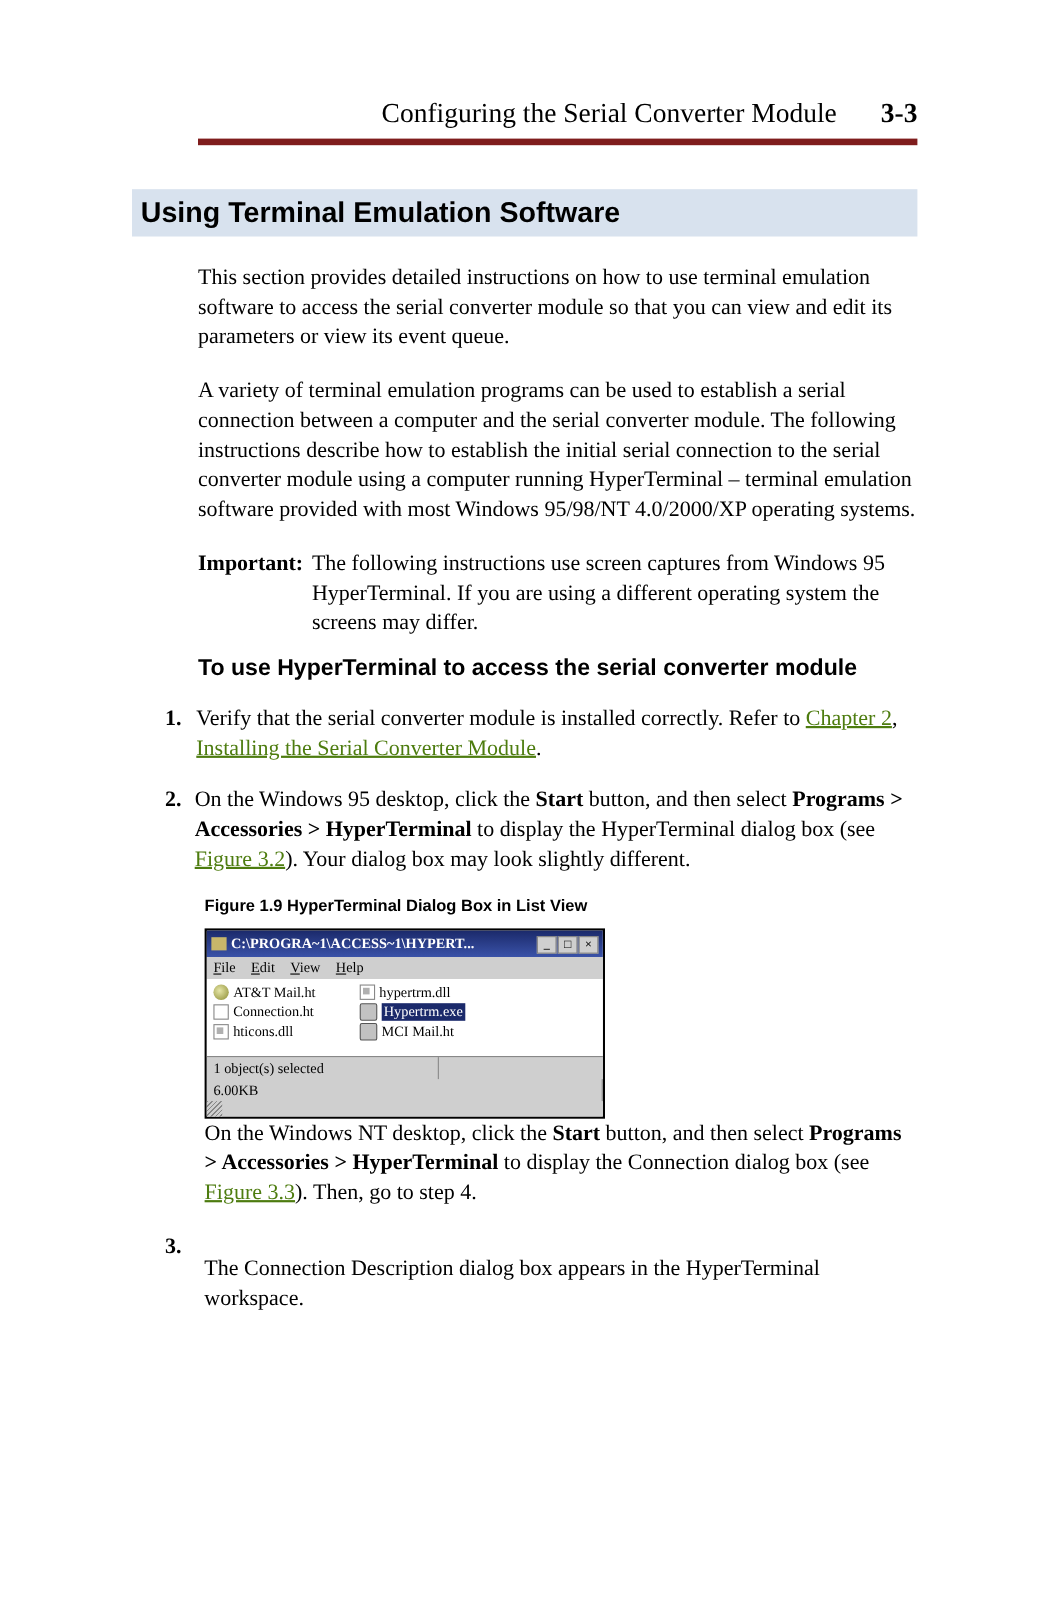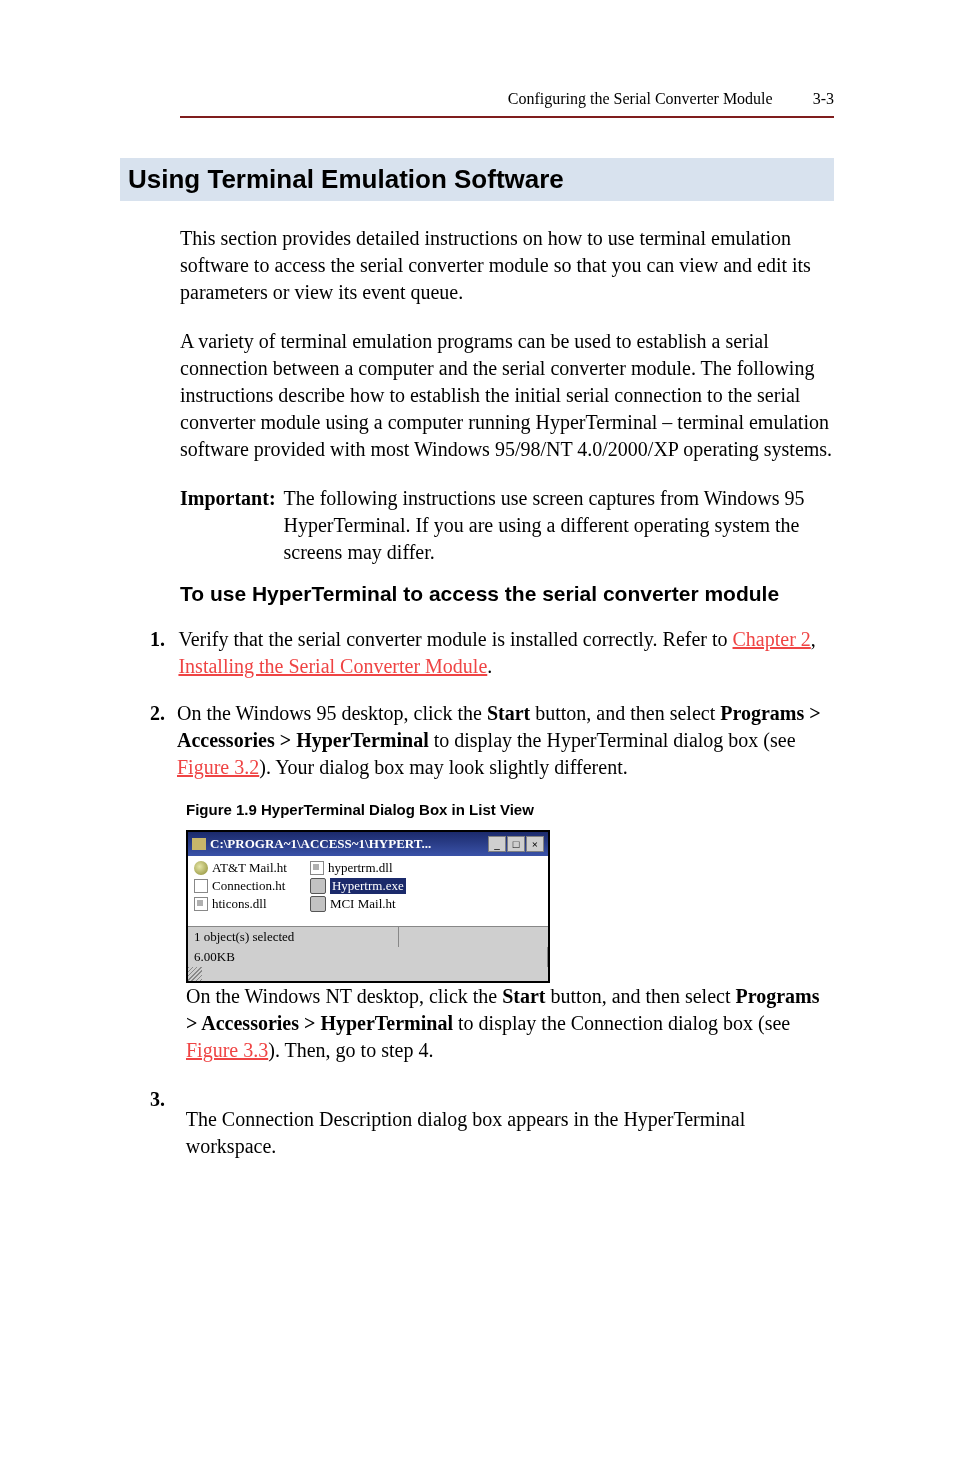--- a/index.html
+++ b/index.html
@@ -11,26 +11,26 @@
   }
   .page {
     padding: 90px 120px 80px 180px;
     box-sizing: border-box;
   }
   .hdr-line {
     display: flex;
     justify-content: flex-end;
     align-items: baseline;
     gap: 40px;
-    font-size: 16px;
+    font-size: 25px;
     padding-bottom: 8px;
-    border-bottom: 2px solid #7f1d1d;
+    border-bottom: 6px solid #7f1d1d;
     margin-bottom: 40px;
   }
-  .hdr-num { font-weight: normal; }
+  .hdr-num { font-weight: bold; }
   .h1 {
     font-family: Arial, Helvetica, sans-serif;
     font-weight: bold;
     font-size: 26px;
     background: #d8e2ee;
     padding: 6px 8px 6px 8px;
     margin-left: -60px;
     margin-bottom: 24px;
   }
   .para {
@@ -54,21 +54,21 @@
   }
   .step-row {
     display: flex;
     gap: 12px;
     font-size: 20px;
     line-height: 1.35;
     margin-bottom: 20px;
     margin-left: -30px;
   }
   .step-num { font-weight: bold; white-space: nowrap; width: 24px; }
-  .link { color: #ef4444; text-decoration: underline; }
+  .link { color: #4d7c0f; text-decoration: underline; }
   .bold { font-weight: bold; }
   .fig-cap {
     font-family: Arial, Helvetica, sans-serif;
     font-weight: bold;
     font-size: 15px;
     margin-top: 4px;
     margin-bottom: 12px;
   }
   .win-box {
     width: 360px;
@@ -103,21 +103,21 @@
   .menu-bar {
     background: #cfcfcf;
     padding: 2px 6px;
     display: flex;
     gap: 14px;
   }
   .menu-item { }
   .underline-first::first-letter { text-decoration: underline; }
   .content-area {
     display: flex;
-    gap: 23px;
+    gap: 40px;
     padding: 4px 18px 14px 6px;
     background: #fff;
   }
   .col { display: flex; flex-direction: column; gap: 2px; }
   .file-row { display: flex; align-items: center; gap: 4px; white-space: nowrap; }
   .ic { width: 14px; height: 14px; display: inline-block; }
   .ic-globe { background: radial-gradient(circle at 40% 40%, #e6e6a8, #8a8a30); border-radius: 50%; }
   .ic-doc { background: #fff; border: 1px solid #888; box-sizing: border-box; }
   .ic-dll { background: #fff; border: 1px solid #888; box-sizing: border-box; position: relative; }
   .ic-dll::after { content: ""; position: absolute; left: 2px; top: 2px; width: 6px; height: 6px; background: #b0b0b0; }
@@ -182,20 +182,26 @@
     <div class="win-box">
       <div class="title-bar">
         <div class="title-left">
           <span class="tb-icon"></span>
           <span>C:\PROGRA~1\ACCESS~1\HYPERT...</span>
         </div>
         <div>
           <span class="win-btn">_</span><span class="win-btn">□</span><span class="win-btn">×</span>
         </div>
       </div>
+      <div class="menu-bar">
+        <span class="menu-item underline-first">File</span>
+        <span class="menu-item underline-first">Edit</span>
+        <span class="menu-item underline-first">View</span>
+        <span class="menu-item underline-first">Help</span>
+      </div>
       <div class="content-area">
         <div class="col">
           <div class="file-row">
               <span class="ic ic-globe"></span>
               <span>AT&amp;T Mail.ht</span>
             </div>
           <div class="file-row">
               <span class="ic ic-doc"></span>
               <span>Connection.ht</span>
             </div>

